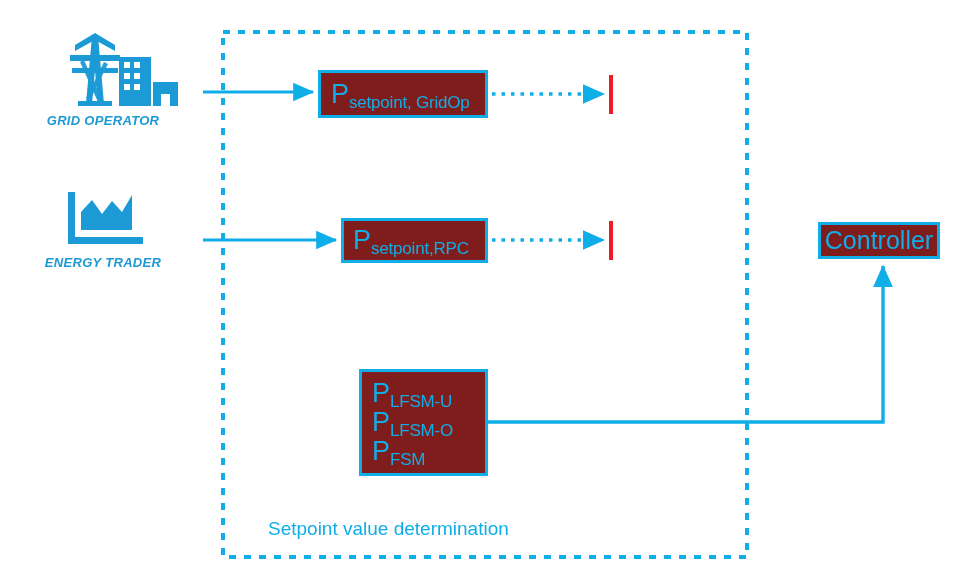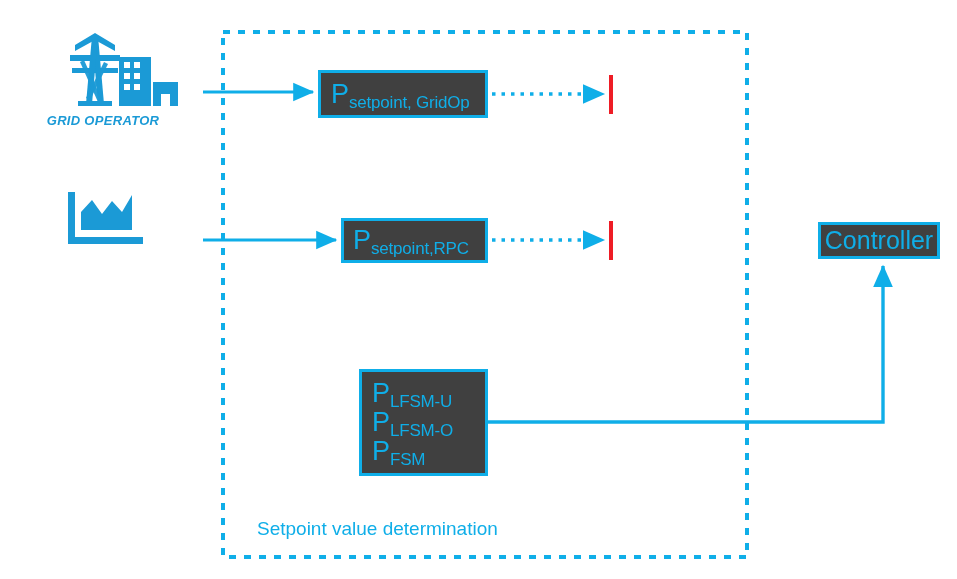--- a/index.html
+++ b/index.html
@@ -36,21 +36,21 @@
     color: #1B9AD6;
     white-space: nowrap;
     text-align: center;
   }
 
   
   .block {
     position: absolute;
     box-sizing: border-box;
     border: 3px solid #0FAEE8;
-    background: #404040;
+    background: #7f1d1d;
     display: flex;
     align-items: center;
   }
   .block .blocktext {
     color: #0FAEE8;
     font-family: "Liberation Sans", sans-serif;
     white-space: nowrap;
   }
   .p-term {
     font-size: 27px;
@@ -73,21 +73,21 @@
   }
   #block-fsm .p-term { display: block; margin: 1px 0; }
   #block-controller {
     left: 818px; top: 222px; width: 122px; height: 37px;
     justify-content: center; padding: 0;
   }
   #block-controller .blocktext { font-size: 25px; }
 
   .caption {
     position: absolute;
-    left: 257px;
+    left: 268px;
     top: 518px;
     color: #0FAEE8;
     font-size: 19px;
     font-family: "Liberation Sans", sans-serif;
     white-space: nowrap;
   }
 </style>
 </head>
 <body>
 
@@ -150,20 +150,21 @@
     <line x1="492" y1="240" x2="601" y2="240" stroke="#0FAEE8" stroke-width="3.4" stroke-dasharray="3.5 6" marker-end="url(#arrowDotted)"></line>
 
     <line x1="611" y1="75" x2="611" y2="114" stroke="#EE1C25" stroke-width="4"></line>
     <line x1="611" y1="221" x2="611" y2="260" stroke="#EE1C25" stroke-width="4"></line>
 
     <path d="M486,422 L883,422 L883,266" fill="none" stroke="#0FAEE8" stroke-width="3.4" marker-end="url(#arrowSolidUp)"></path>
   </svg>
 
   <div class="actor-label abs" style="left:18px; top:113px; width:170px;">GRID OPERATOR</div>
 
+  <div class="actor-label abs" style="left:18px; top:255px; width:170px;">ENERGY TRADER</div>
 
   <div class="block" id="block-setpoint-gridop">
     <span class="blocktext p-term">
       <span>P</span><span class="sub">setpoint, GridOp</span>
     </span>
   </div>
 
   <div class="block" id="block-setpoint-rpc">
     <span class="blocktext p-term">
       <span>P</span><span class="sub">setpoint,RPC</span>

